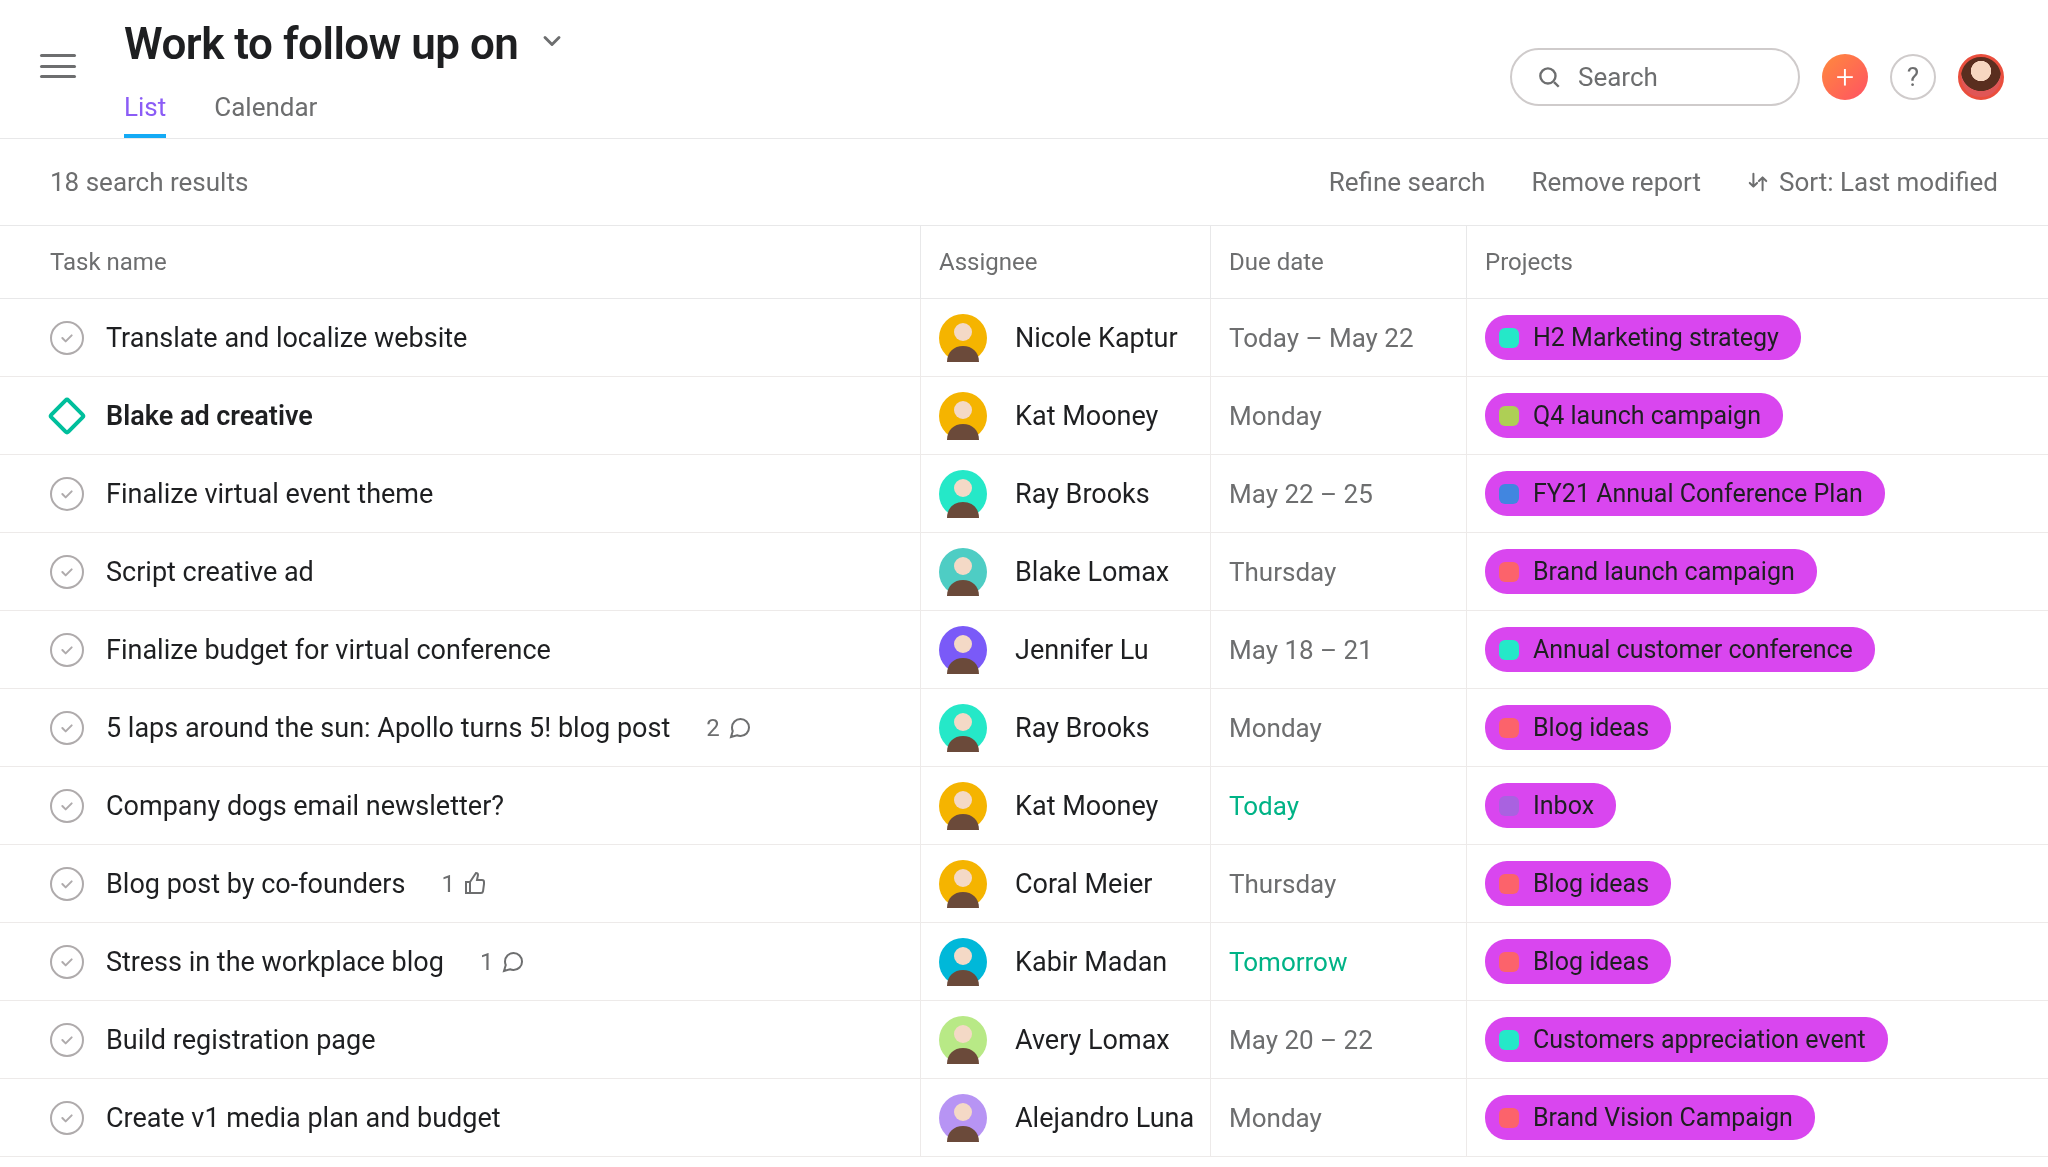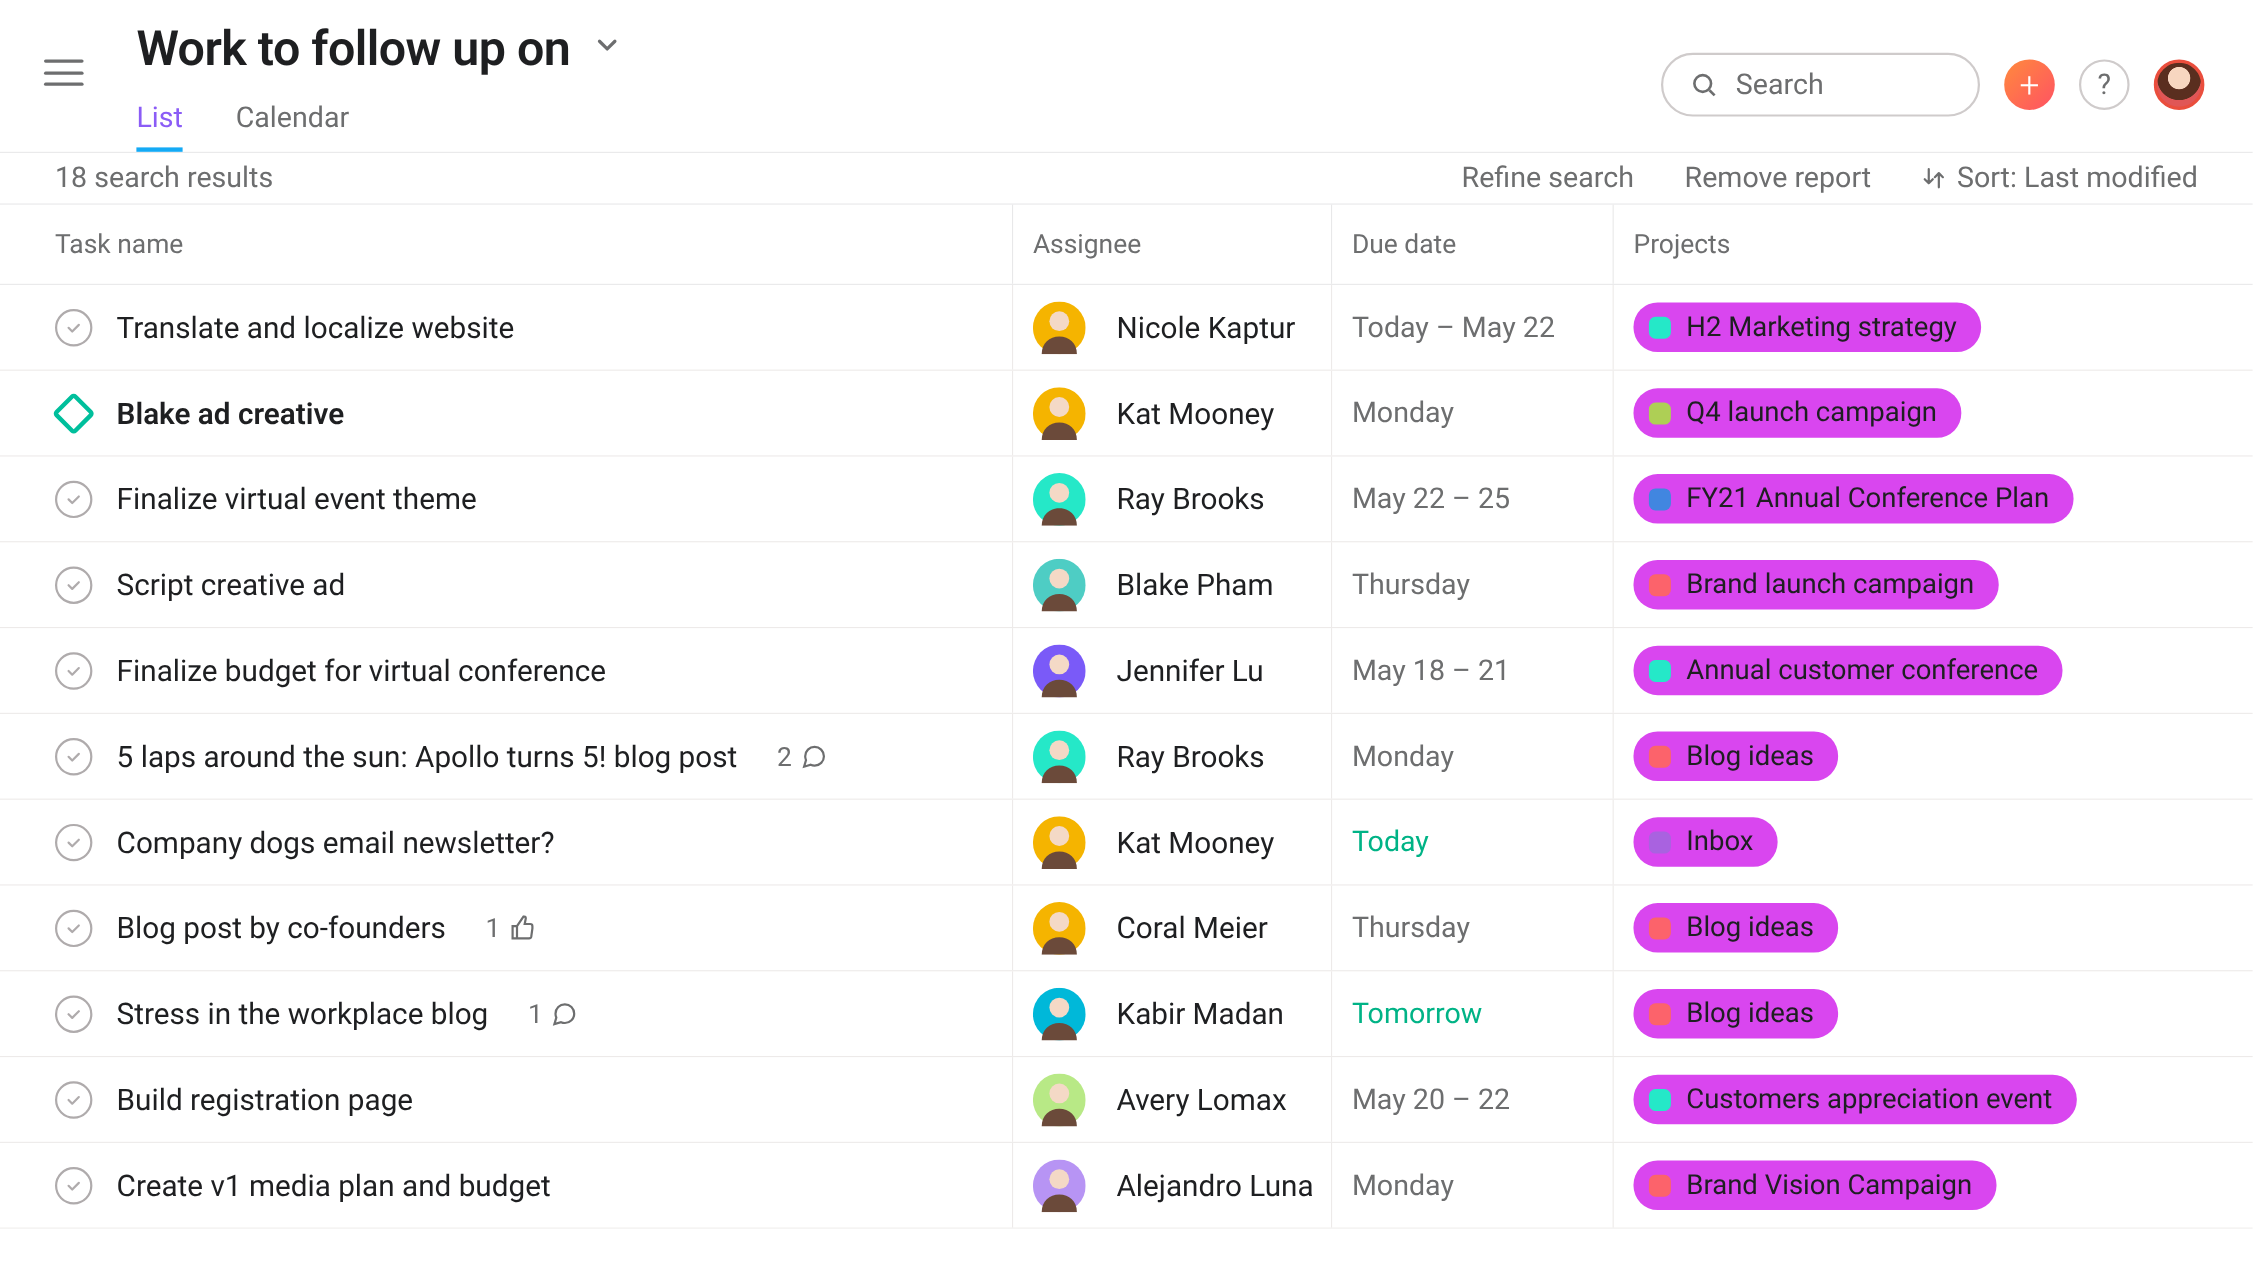--- a/index.html
+++ b/index.html
@@ -98,21 +98,21 @@
     width: 46px; height: 46px;
     border-radius: 50%;
     background: #e05656;
     border: 3px solid #ea4e3d;
     background-image: radial-gradient(circle at 50% 35%, #f7d6c0 30%, #5a2e1f 32% 60%, #e05656 62%);
   }
 
   .toolbar {
     display: flex;
     align-items: center;
-    padding: 8px 50px;
+    padding: 28px 50px;
     border-top: 1px solid #e8e8e9;
     color: #6d6e6f;
     font-size: 26px;
   }
   .toolbar .spacer { flex: 1; }
   .toolbar .tool-item { margin-left: 46px; cursor: pointer; display: flex; align-items: center; gap: 10px; }
 
   .grid-header, .row {
     display: grid;
     grid-template-columns: 920px 290px 256px 1fr;
@@ -318,21 +318,21 @@
           </svg>
         </div>
         <span class="task-name">Script creative ad</span>
       </div>
       <div class="assignee-cell">
         <div class="avatar"><svg viewBox="0 0 48 48" width="48" height="48">
             <circle cx="24" cy="24" r="24" fill="#4ecdc4"></circle>
             <circle cx="24" cy="18" r="9" fill="#f4d9c6"></circle>
             <path d="M8 48c0-10 7-16 16-16s16 6 16 16z" fill="#6b4a3a"></path>
           </svg></div>
-        <span class="assignee-name">Blake Pham</span>
+        <span class="assignee-name">Blake Lomax</span>
       </div>
       <div class="due-cell">Thursday</div>
       <div>
         <span class="proj-pill">
           <span class="proj-dot" style="background: rgb(252, 99, 107);"></span>
           <span>Brand launch campaign</span>
         </span>
       </div>
     </div>
     <div class="row">

